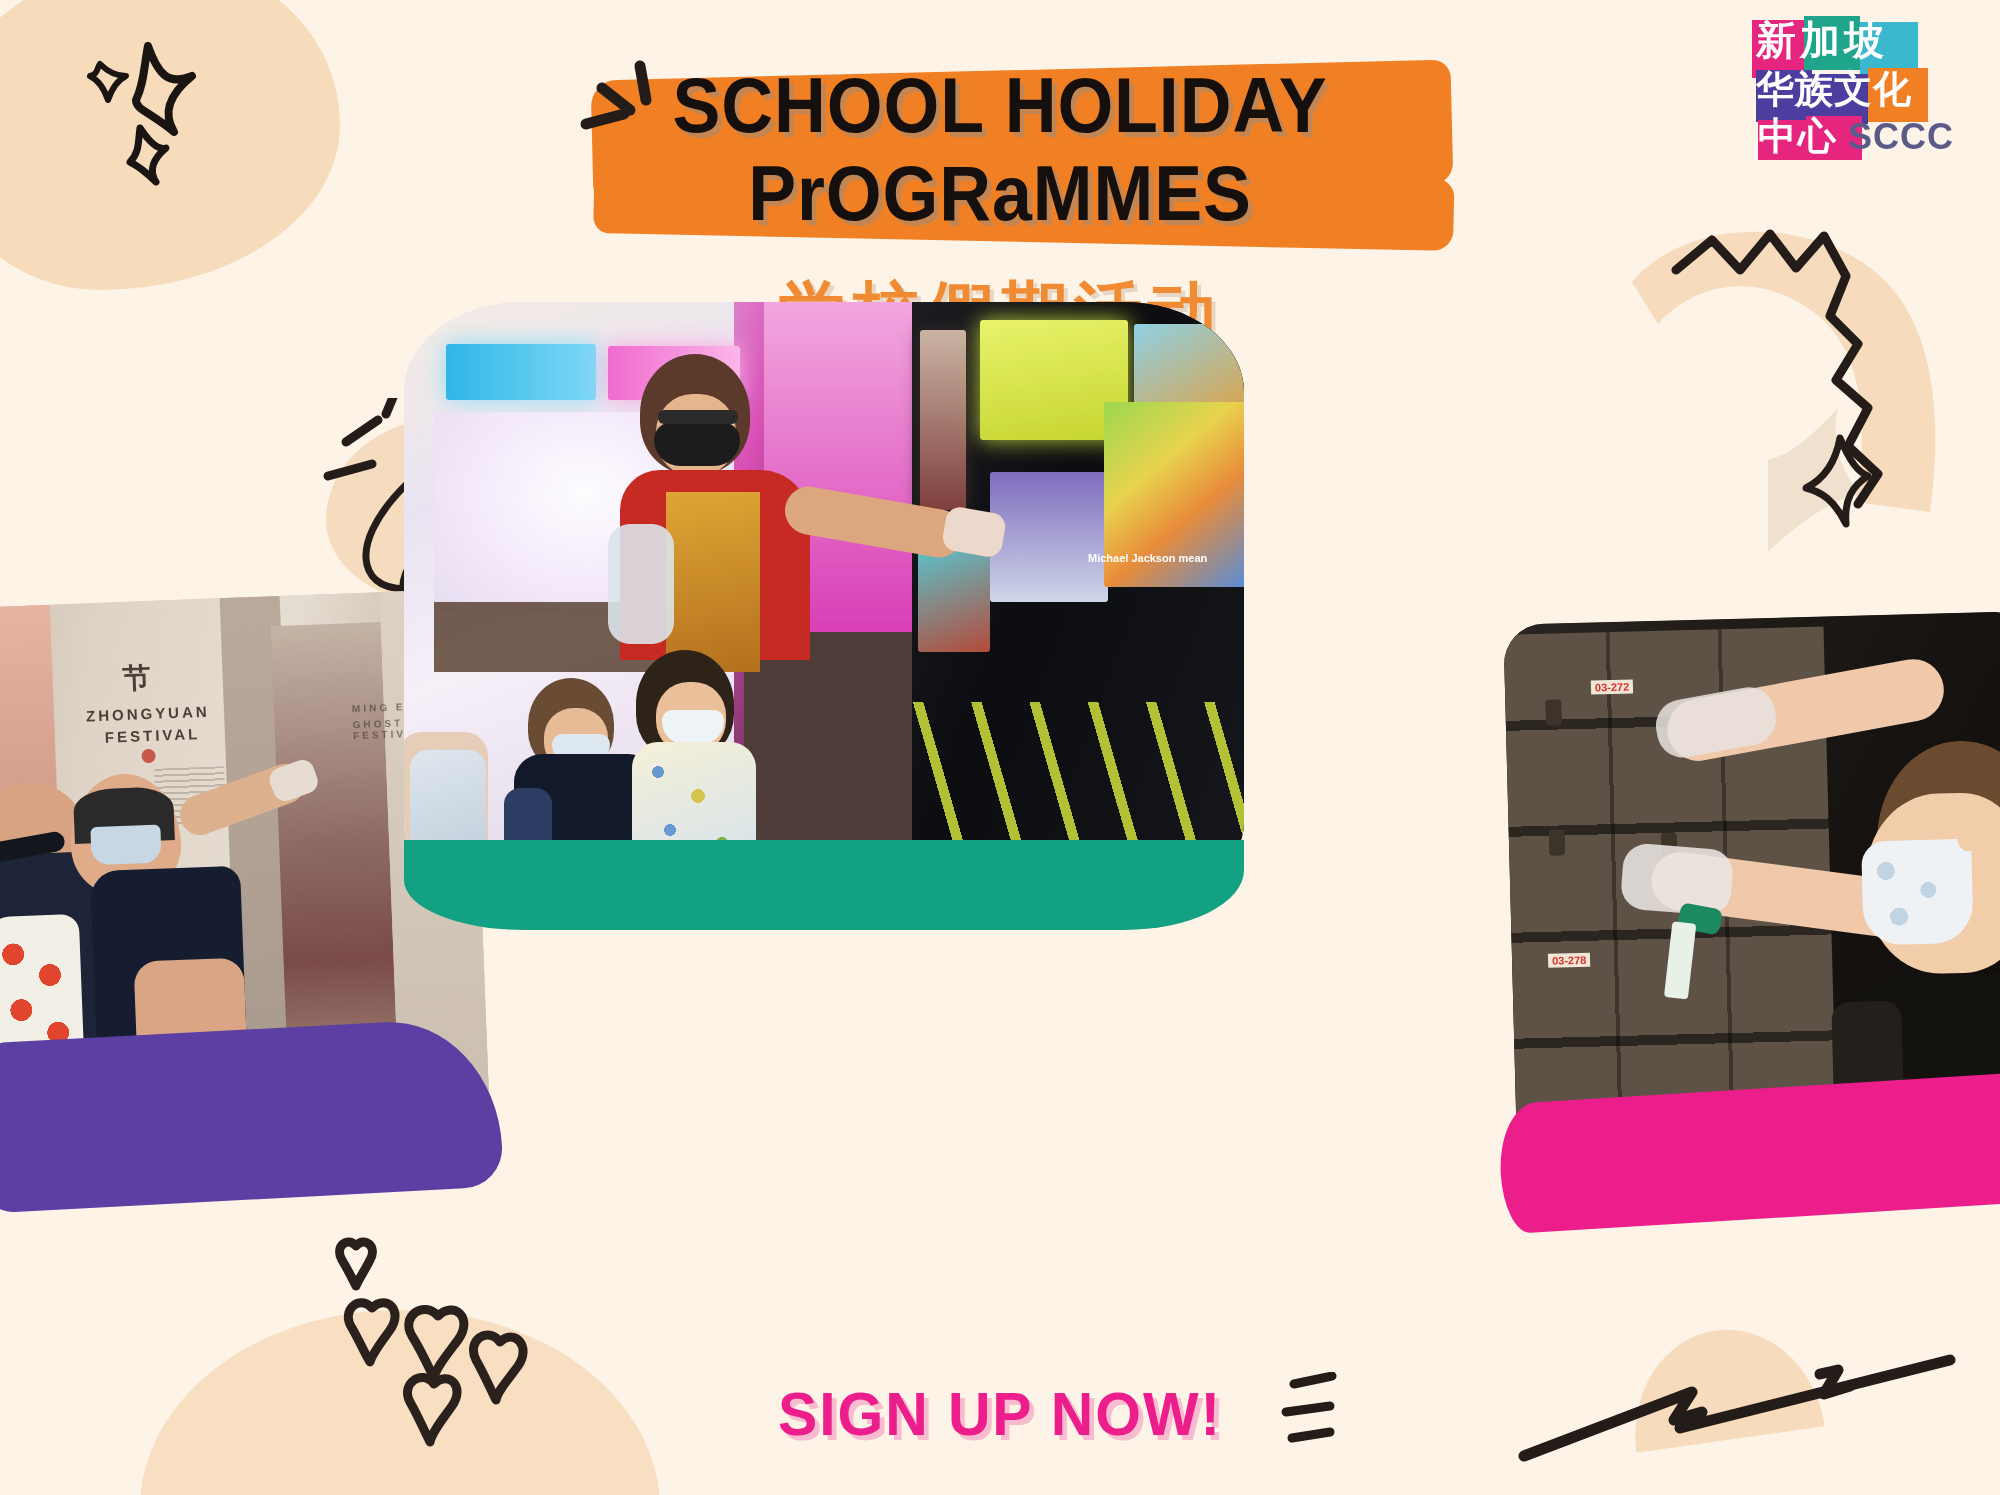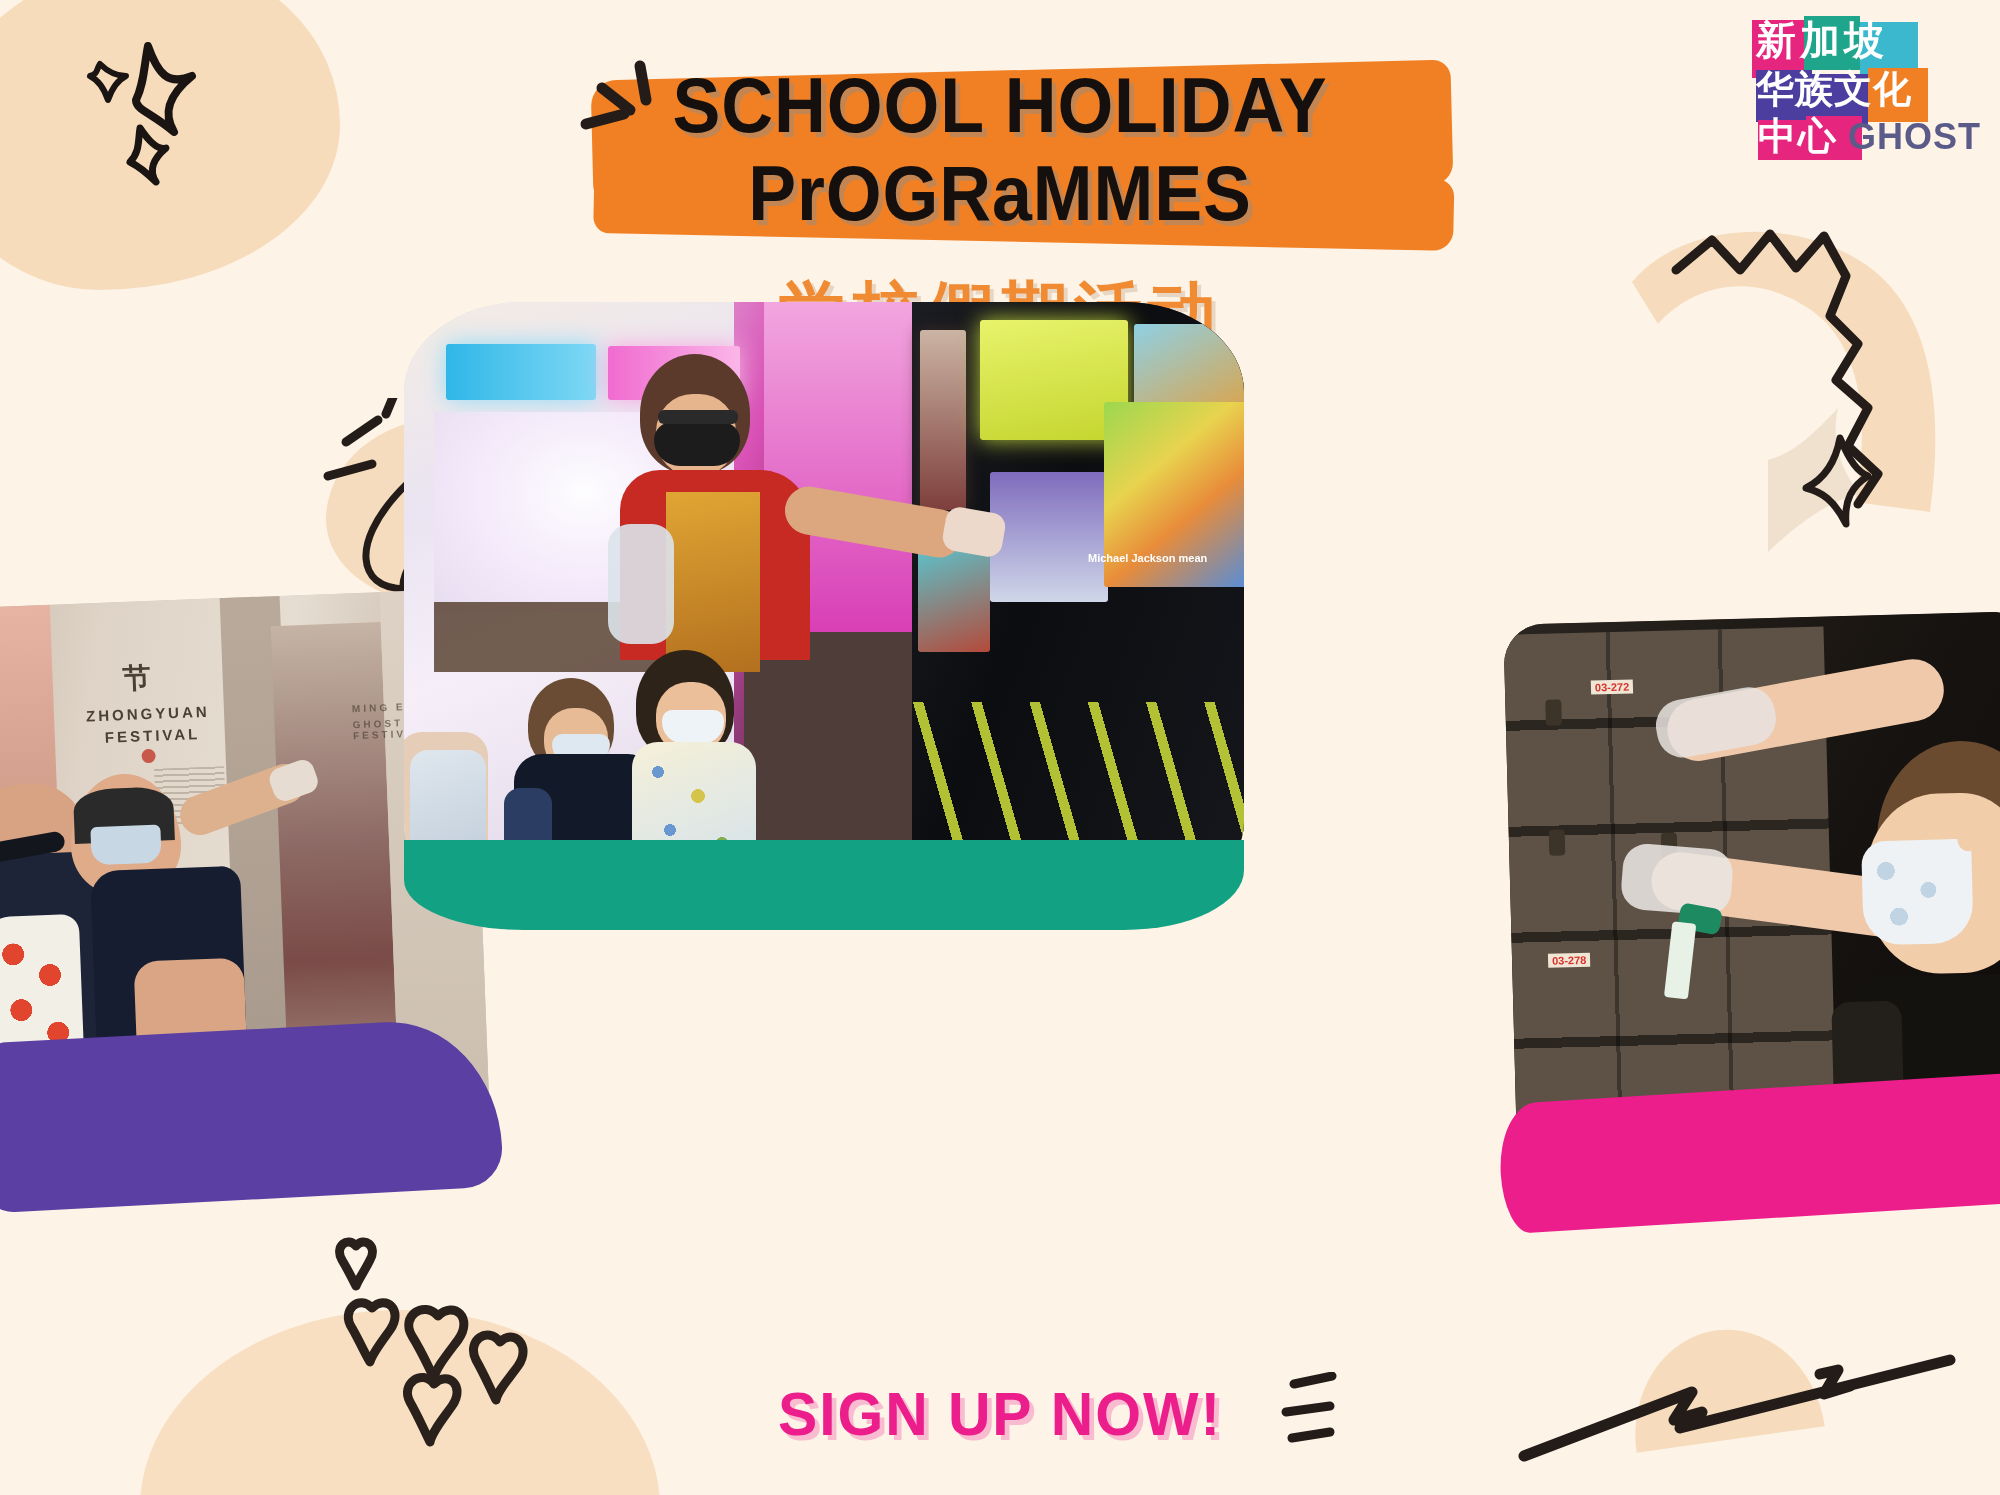--- a/index.html
+++ b/index.html
@@ -231,21 +231,21 @@
     </div>
     <div class="logo-row" style="left:8px;top:54px;gap:1px;">
       <span class="logo-ch" style="font-size:38px">华</span>
       <span class="logo-ch" style="font-size:38px">族</span>
       <span class="logo-ch" style="font-size:38px">文</span>
       <span class="logo-ch" style="font-size:38px">化</span>
     </div>
     <div class="logo-row" style="left:10px;top:100px;gap:2px;align-items:baseline;">
       <span class="logo-ch" style="font-size:38px">中</span>
       <span class="logo-ch" style="font-size:38px">心</span>
-      <span style="font-size:36px;font-weight:bold;color:#5B5B8A;margin-left:10px;letter-spacing:1px;">GHOST</span>
+      <span style="font-size:36px;font-weight:bold;color:#5B5B8A;margin-left:10px;letter-spacing:1px;">SCCC</span>
     </div>
   </div>
 
   <div class="blob-under" id="purple-blob"></div>
 
   <div class="photo" id="photo-left">
 
     <div style="position:absolute;inset:0;background:linear-gradient(100deg,#cdbfb0 0%,#ded3c6 22%,#e6ddd2 55%,#cfc2b4 78%,#d9cec1 100%)"></div>
     <div style="position:absolute;left:-10px;top:-20px;width:90px;height:400px;background:linear-gradient(180deg,#e9b5a5,#d3a08e,#cdbfb0)"></div>
     <div style="position:absolute;left:250px;top:-10px;width:60px;height:560px;background:linear-gradient(180deg,#b9aa9b,#a5978a)"></div>

